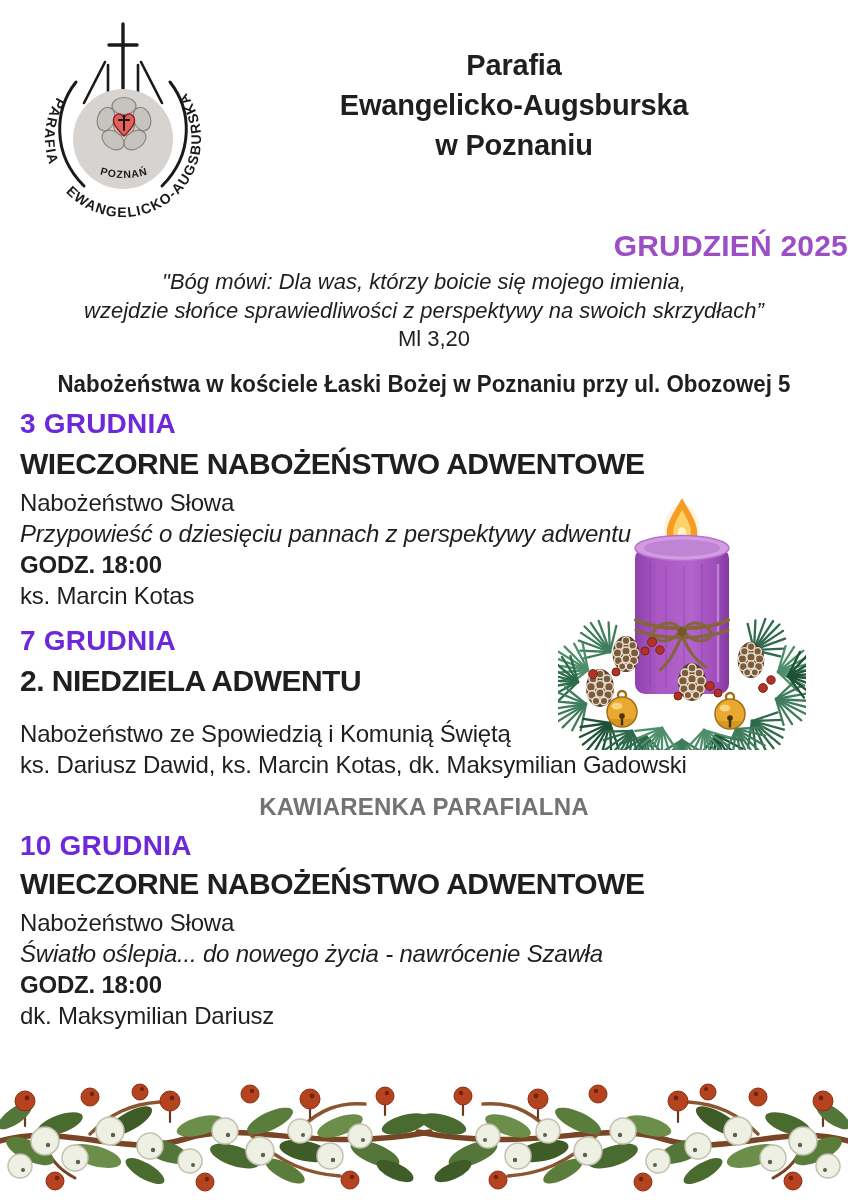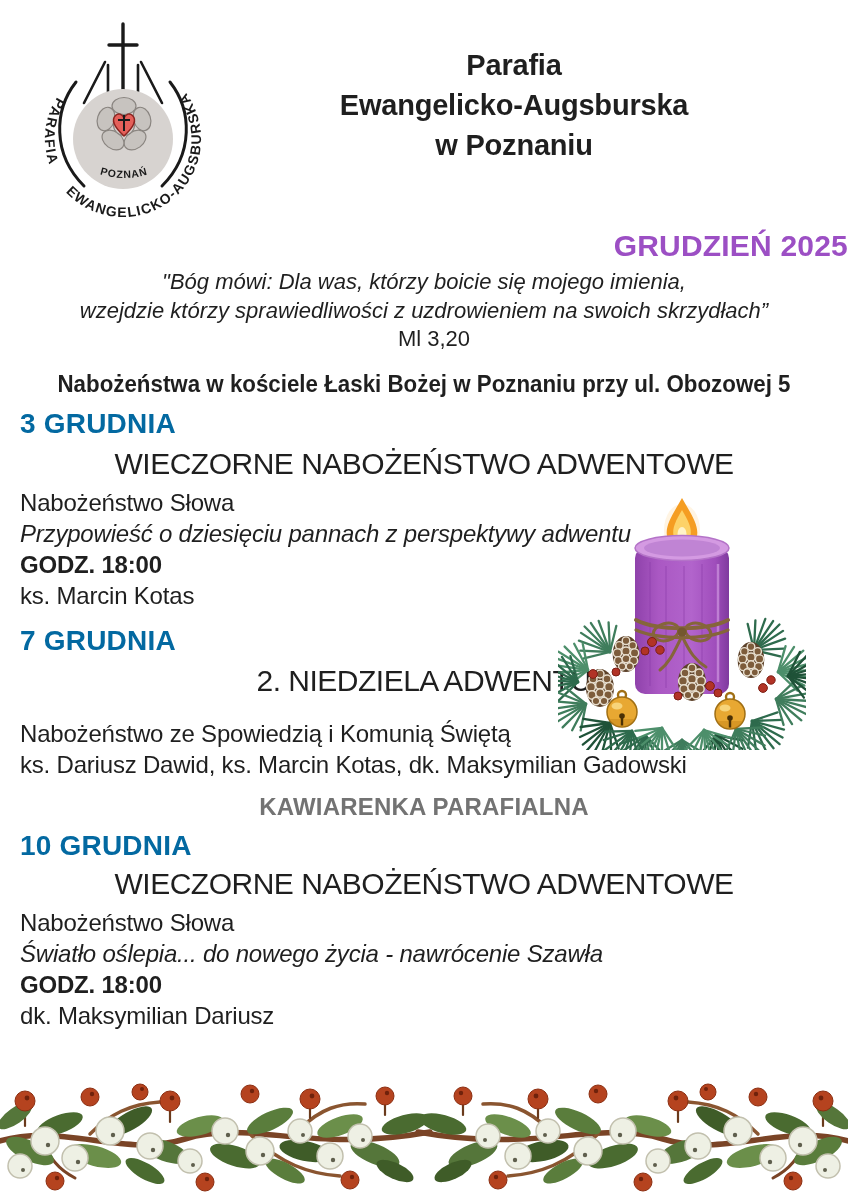--- a/index.html
+++ b/index.html
@@ -12,23 +12,23 @@
   .month-heading{text-align:right;color:#9c4fc4;font-size:30px;font-weight:bold;
                  margin-top:17px;line-height:37px;letter-spacing:0.2px;}
   .quote-block{text-align:center;font-style:italic;font-size:22px;line-height:29px;margin-top:3px;}
   .quote-ref{font-style:normal;line-height:28px;padding-left:20px;}
   .location-line{text-align:center;font-size:24px;font-weight:bold;margin-top:16px;line-height:30px;
                  white-space:nowrap;transform:scaleX(0.93);transform-origin:50% 50%;}
   .content{padding:0 20px;}
   .event{margin-top:9px;}
   .event.ev2{margin-top:14px;}
   .event.ev3{margin-top:8px;}
-  .date-h{color:#0369a1;font-size:28px;font-weight:bold;line-height:32px;letter-spacing:0.2px;}
-  .ev-title{font-size:30px;font-weight:normal;line-height:34px;margin-top:7px;
-            letter-spacing:-0.5px;white-space:nowrap;text-align:center;}
+  .date-h{color:#6d28d9;font-size:28px;font-weight:bold;line-height:32px;letter-spacing:0.2px;}
+  .ev-title{font-size:30px;font-weight:bold;line-height:34px;margin-top:7px;
+            letter-spacing:-0.5px;white-space:nowrap;}
   .ev-lines{margin-top:6px;}
   .ev-line{font-size:24px;line-height:31px;letter-spacing:-0.2px;}
   .it{font-style:italic;}
   .bd{font-weight:bold;}
   .note-line{text-align:center;color:#737373;font-size:24px;font-weight:bold;
              line-height:31px;margin-top:11px;letter-spacing:0.2px;}
   .candle-svg{position:absolute;left:558px;top:490px;}
   .garland-svg{position:absolute;left:0;bottom:0;}
 </style>
 </head>
@@ -86,21 +86,21 @@
     <div class="page-title">
       <div>Parafia</div>
       <div>Ewangelicko-Augsburska</div>
       <div>w Poznaniu</div>
     </div>
   </div>
 
   <div class="month-heading">GRUDZIEŃ 2025</div>
   <div class="quote-block">
     <div>"Bóg mówi: Dla was, którzy boicie się mojego imienia,</div>
-    <div>wzejdzie którzy sprawiedliwości z uzdrowieniem na swoich skrzydłach”</div>
+    <div>wzejdzie słońce sprawiedliwości z perspektywy na swoich skrzydłach”</div>
     <div class="quote-ref">Ml 3,20</div>
   </div>
 
   <div class="location-line">Nabożeństwa w kościele Łaski Bożej w Poznaniu przy ul. Obozowej 5</div>
 
   <div class="content">
 
     <div class="event ev1">
       <div class="date-h">3 GRUDNIA</div>
       <div class="ev-title">WIECZORNE NABOŻEŃSTWO ADWENTOWE</div>

